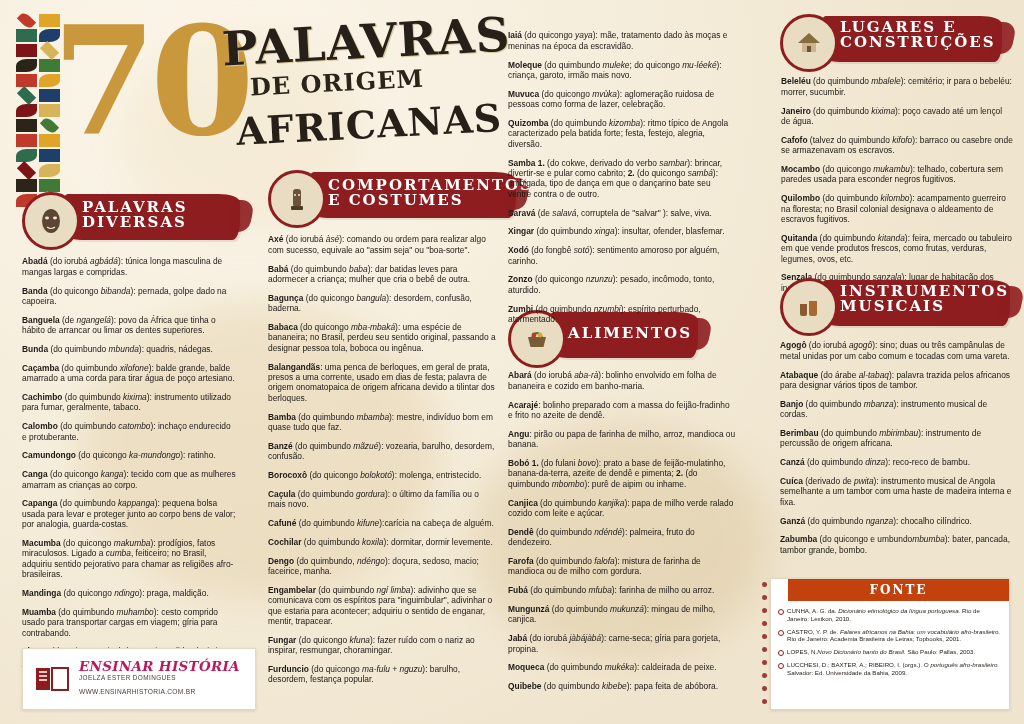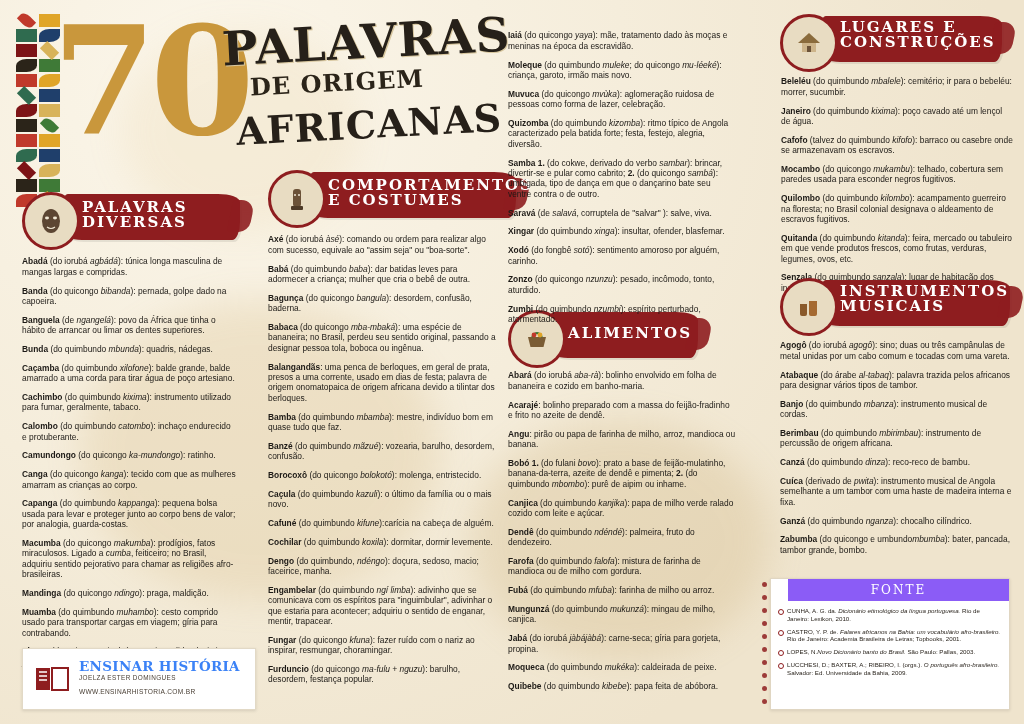--- a/index.html
+++ b/index.html
@@ -103,33 +103,33 @@
 
   
   .logo-box{
     position:absolute;left:22px;top:648px;width:212px;height:60px;
     background:#fff;border:1px solid #e2d9c6;
     display:flex;align-items:center;gap:8px;padding:0 10px;
     box-shadow:0 1px 3px rgba(0,0,0,.12);
   }
   .logo-mark{width:38px;height:34px;flex:none;}
   .logo-txt{line-height:12px;}
-  .logo-txt .l1{font-family:"DejaVu Serif", serif;font-size:13.5px;font-weight:700;color:#3b82f6;letter-spacing:.3px;}
+  .logo-txt .l1{font-family:"DejaVu Serif", serif;font-size:13.5px;font-weight:700;color:#be185d;letter-spacing:.3px;font-style:italic;}
   .logo-txt .l2{font-size:6.4px;color:#4a4036;letter-spacing:.4px;}
   .logo-txt .l3{font-size:6.6px;color:#4a4036;letter-spacing:.3px;margin-top:2px;}
 
   
   .fonte{
     position:absolute;left:770px;top:578px;width:238px;height:130px;
     background:#fff;border:1px solid #e0d6c2;
     box-shadow:0 1px 3px rgba(0,0,0,.10);
   }
   .fonte-head{
-    height:22px;background:#8b5cf6;color:#fff;
-    font-family:"DejaVu Serif", serif;font-weight:400;font-size:12px;
+    height:22px;background:#c2410c;color:#fff;
+    font-family:"DejaVu Serif", serif;font-weight:700;font-size:12px;
     letter-spacing:2px;display:flex;align-items:center;justify-content:center;margin-left:17px;
   }
   .fonte ul{margin:0;padding:6px 8px 0 16px;list-style:none;}
   .fonte li{font-size:6.2px;line-height:7.8px;margin-bottom:5px;position:relative;color:#2a241d;}
   .fonte li:before{content:"";position:absolute;left:-9px;top:2px;width:4px;height:4px;border-radius:50%;border:1px solid #8e1d1f;}
   .fonte li i{font-style:italic;}
 
   .dots{position:absolute;left:762px;top:582px;width:8px;height:122px;display:flex;flex-direction:column;justify-content:space-between;}
   .dots i{width:5px;height:5px;border-radius:50%;background:#8e1d1f;display:block;opacity:.85;}
 </style>
@@ -225,21 +225,21 @@
     </div>
     <div class="col" style="left:0;top:56px;width:228px;">
         <p class="entry"><b>Axé</b> (do iorubá <i>àsé</i>): comando ou ordem para realizar algo com sucesso, equivale ao "assim seja" ou "boa-sorte".</p>
         <p class="entry"><b>Babá</b> (do quimbundo <i>baba</i>): dar batidas leves para adormecer a criança; mulher que cria o bebê de outra.</p>
         <p class="entry"><b>Bagunça</b> (do quicongo <i>bangula</i>): desordem, confusão, baderna.</p>
         <p class="entry"><b>Babaca</b> (do quicongo <i>mba-mbaká</i>): uma espécie de bananeira; no Brasil, perdeu seu sentido original, passando a designar pessoa tola, boboca ou ingênua.</p>
         <p class="entry"><b>Balangandãs</b>: uma penca de berloques, em geral de prata, presos a uma corrente, usado em dias de festa; palavra de origem onomatopaica de origem africana devido a tilintar dos berloques.</p>
         <p class="entry"><b>Bamba</b> (do quimbundo <i>mbamba</i>): mestre, indivíduo bom em quase tudo que faz.</p>
         <p class="entry"><b>Banzé</b> (do quimbundo <i>mãzué</i>): vozearia, barulho, desordem, confusão.</p>
         <p class="entry"><b>Borocoxô</b> (do quicongo <i>bolokotó</i>): molenga, entristecido.</p>
-        <p class="entry"><b>Caçula</b> (do quimbundo <i>kazuli</i>): o último da família ou o mais novo.</p>
+        <p class="entry"><b>Caçula</b> (do quimbundo <i>gordura</i>): o último da família ou o mais novo.</p>
         <p class="entry"><b>Cafuné</b> (do quimbundo <i>kifune</i>):carícia na cabeça de alguém.</p>
         <p class="entry"><b>Cochilar</b> (do quimbundo <i>koxila</i>): dormitar, dormir levemente.</p>
         <p class="entry"><b>Dengo</b> (do quimbundo, <i>ndéngo</i>): doçura, sedoso, macio; faceirice, manha.</p>
         <p class="entry"><b>Engambelar</b> (do quimbundo <i>ngí limba</i>): adivinho que se comunicava com os espíritos para "inguimbular", adivinhar o que estaria para acontecer; adquiriu o sentido de enganar, mentir, trapacear.</p>
         <p class="entry"><b>Fungar</b> (do quicongo <i>kfuna</i>): fazer ruído com o nariz ao inspirar, resmungar, choramingar.</p>
         <p class="entry"><b>Furduncio</b> (do quicongo <i>ma-fulu + nguzu</i>): barulho, desordem, festança popular.</p>
       </div>
   </div>
 
   <div class="sec" style="left:508px;top:310px;width:230px;">

